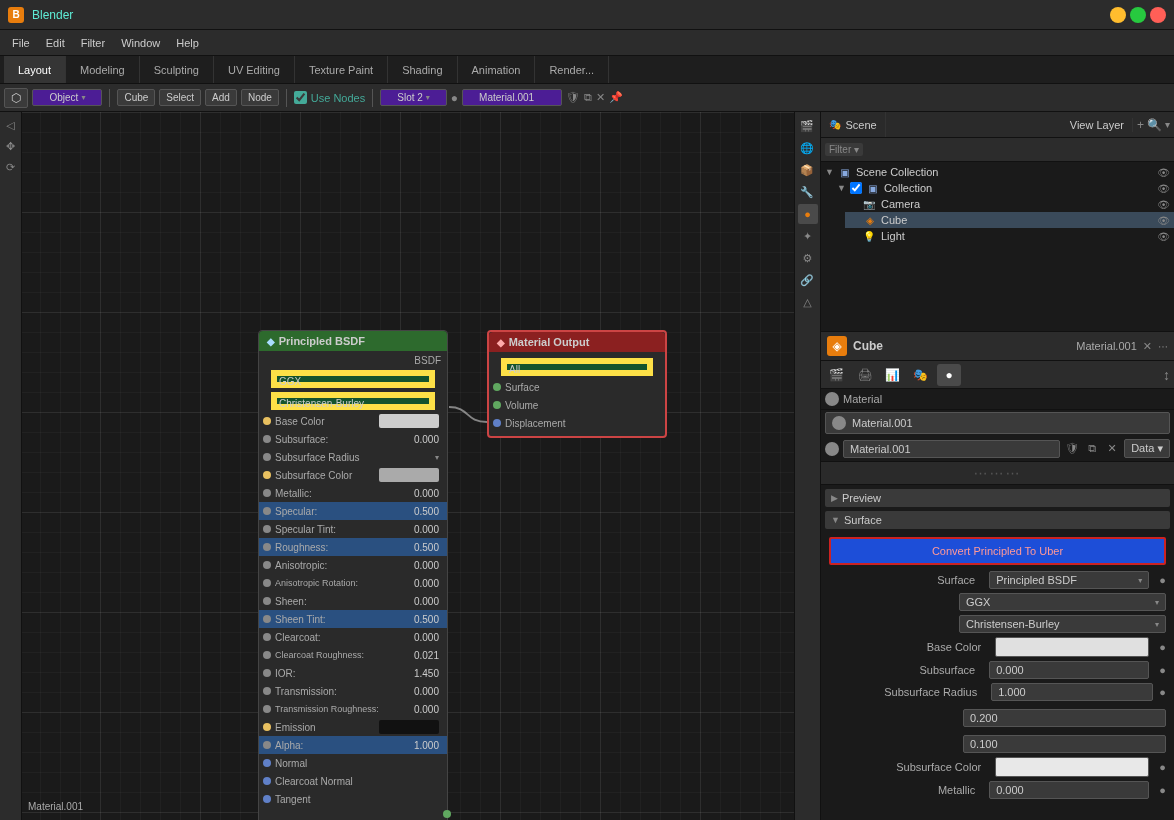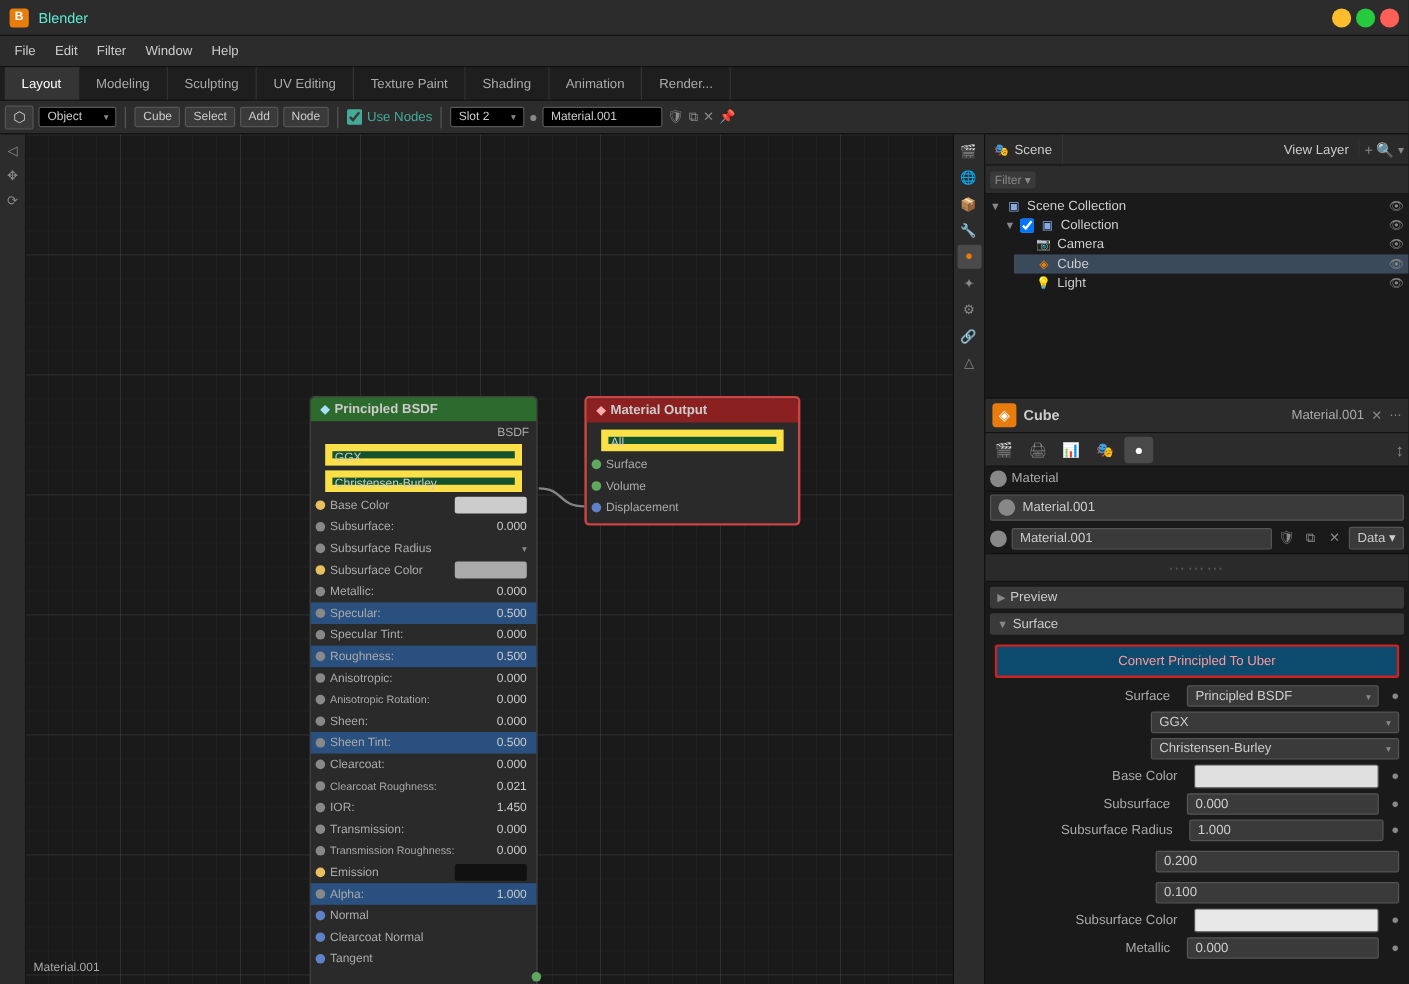--- a/index.html
+++ b/index.html
@@ -22,21 +22,21 @@
 
     
     .tabs-row { background: #1e1e1e; height: 28px; display: flex; align-items: stretch; border-bottom: 1px solid #111; padding-left: 4px; }
     .tab { padding: 0 14px; display: flex; align-items: center; cursor: pointer; font-size: 11px; color: #aaa; border-right: 1px solid #333; }
     .tab.active { background: #353535; color: #fff; }
 
     
     .toolbar { background: #2c2c2c; height: 28px; display: flex; align-items: center; padding: 0 4px; gap: 4px; border-bottom: 1px solid #111; }
     .tool-btn { background: #3a3a3a; border: 1px solid #555; color: #ccc; padding: 2px 6px; font-size: 10px; cursor: pointer; border-radius: 2px; }
     .tool-separator { width: 1px; height: 18px; background: #555; margin: 0 3px; }
-    .tool-dropdown { background: #000000; border: 1px solid #555; color: #ccc; padding: 2px 6px; font-size: 10px; cursor: pointer; border-radius: 2px; display: flex; align-items: center; gap: 18px; }
+    .tool-dropdown { background: #4c1d95; border: 1px solid #555; color: #ccc; padding: 2px 16px; font-size: 10px; cursor: pointer; border-radius: 2px; display: flex; align-items: center; gap: 3px; }
 
     
     .main-area { display: flex; height: calc(820px - 30px - 26px - 28px - 28px); }
     .sidebar-icon { width: 18px; height: 18px; display: flex; align-items: center; justify-content: center; color: #888; font-size: 11px; cursor: pointer; }
 
     
     .node-editor { flex: 1; background: #1a1a1a; position: relative; overflow: hidden; }
     
     
     .node-editor::before {
@@ -98,21 +98,21 @@
     .prop-section { margin-bottom: 4px; }
     .prop-section-header { background: #3a3a3a; padding: 3px 6px; font-size: 11px; color: #ccc; cursor: pointer; border-radius: 2px; display: flex; align-items: center; gap: 4px; }
     .prop-section-content { padding: 4px 0; }
     
     .prop-row { display: flex; align-items: center; padding: 2px 4px; gap: 6px; min-height: 22px; }
     .prop-label { color: #aaa; font-size: 11px; flex: 1; text-align: right; padding-right: 8px; min-width: 120px; }
     .prop-value { background: #3a3a3a; border: 1px solid #555; color: #ccc; font-size: 11px; padding: 2px 6px; border-radius: 2px; flex: 1; }
     .prop-color-swatch { flex: 1; height: 20px; background: #ddd; border-radius: 2px; border: 1px solid #555; }
     
     
-    .convert-btn { background: #0c4a6e; border: 2px solid #cc2222; color: #ff9999; padding: 6px 4px; text-align: center; cursor: pointer; font-size: 11px; margin: 4px; border-radius: 2px; }
+    .convert-btn { background: #1d4ed8; border: 2px solid #cc2222; color: #ff9999; padding: 6px 4px; text-align: center; cursor: pointer; font-size: 11px; margin: 4px; border-radius: 2px; }
     
     
     .dropdown-field { background: #3a3a3a; border: 1px solid #555; color: #ccc; font-size: 11px; padding: 2px 6px; border-radius: 2px; display: flex; align-items: center; justify-content: space-between; flex: 1; cursor: pointer; }
 
     
     .connection-svg { position: absolute; top: 0; left: 0; width: 100%; height: 100%; pointer-events: none; }
 
     
     .principled-node { left: 260px; top: 215px; width: 185px; }
     .material-output-node { left: 485px; top: 215px; width: 120px; }

